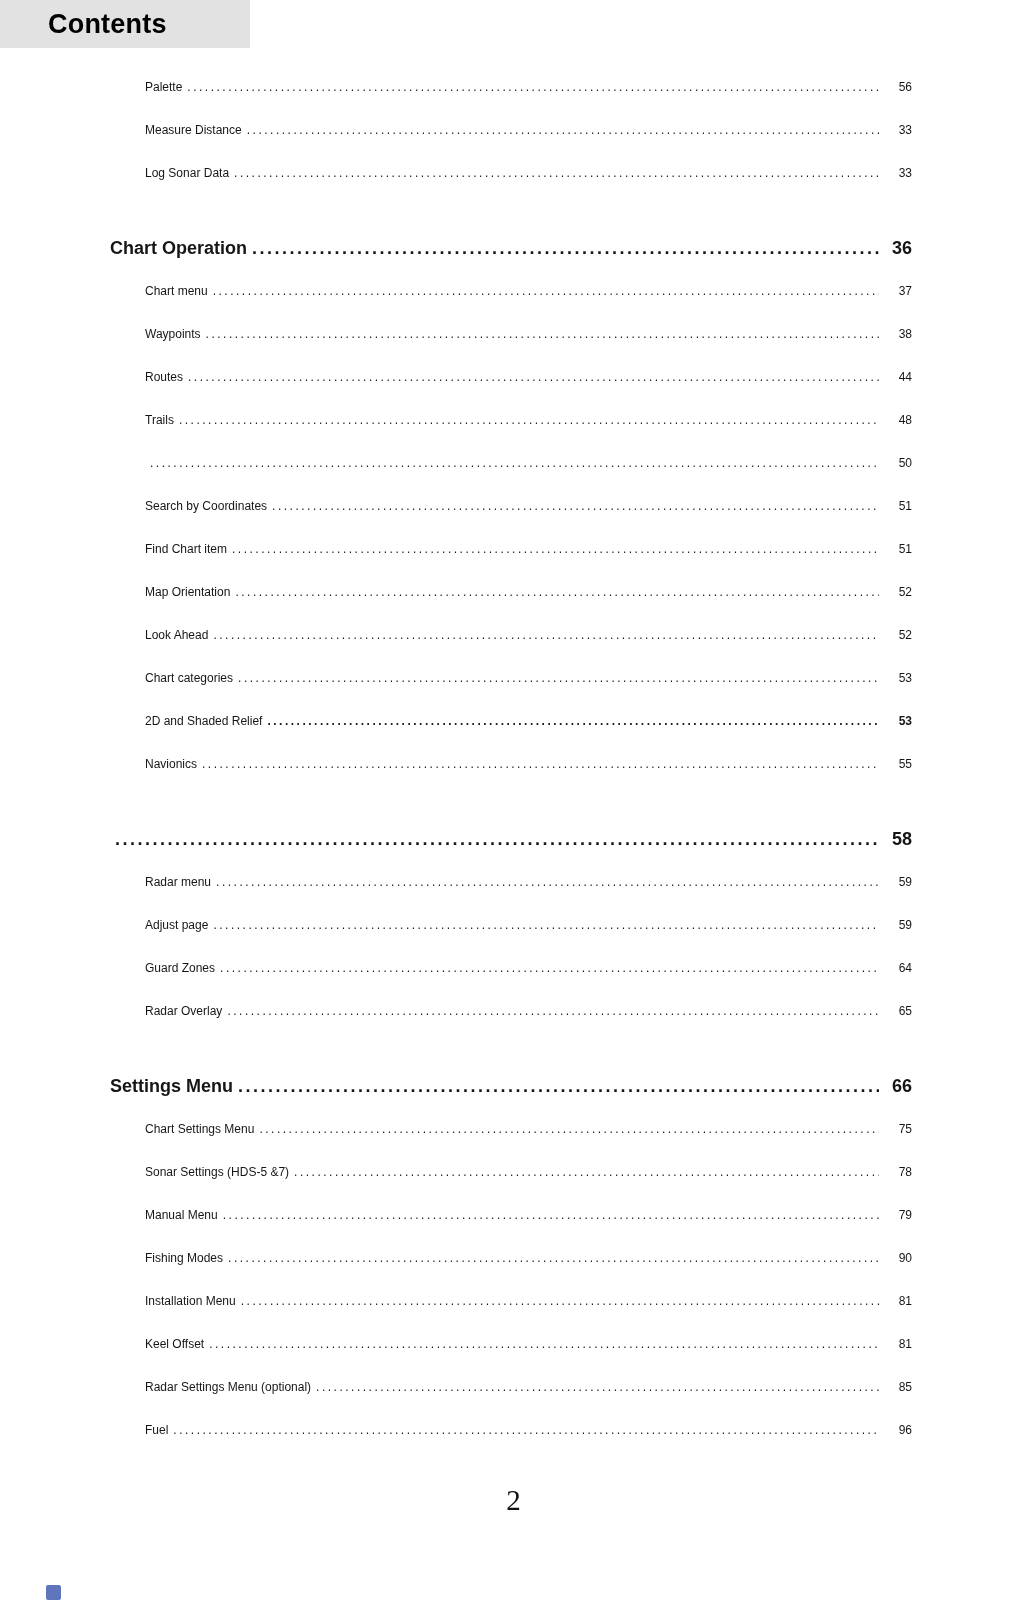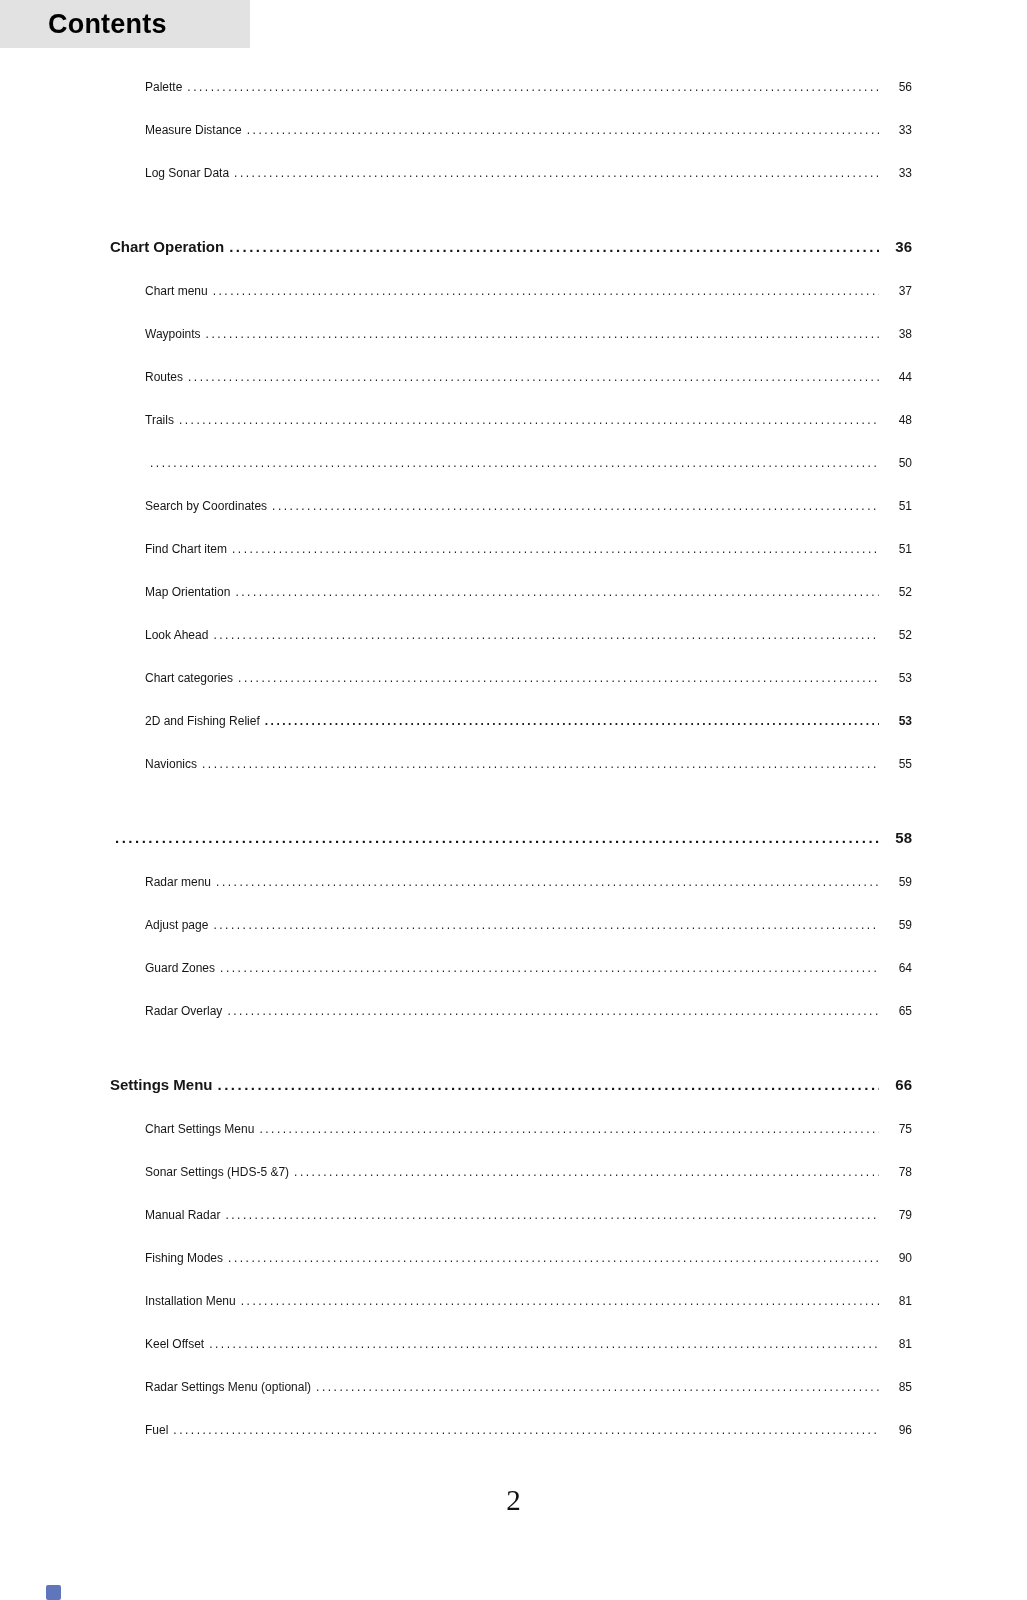--- a/index.html
+++ b/index.html
@@ -38,21 +38,21 @@
   .row {
     display: flex;
     align-items: baseline;
     height: 43px;
     font-size: 12px;
     color: #161616;
   }
   .row.sub { padding-left: 35px; }
   .row.heading {
     font-weight: bold;
-    font-size: 15px;
+    font-size: 18px;
     height: 46px;
     margin-top: 29px;
     padding-left: 0;
   }
   .row .label { white-space: nowrap; }
   .row .dots {
     flex: 1 1 auto;
     overflow: hidden;
     white-space: nowrap;
     letter-spacing: 2.5px;
@@ -159,21 +159,21 @@
       <span class="label">Look Ahead</span>
       <span class="dots">..........................................................................................................................................................................</span>
       <span class="page">52</span>
     </div>
     <div class="row sub">
       <span class="label">Chart categories</span>
       <span class="dots">..........................................................................................................................................................................</span>
       <span class="page">53</span>
     </div>
     <div class="row sub bold-page">
-      <span class="label">2D and Fishing Relief</span>
+      <span class="label">2D and Shaded Relief</span>
       <span class="dots">..........................................................................................................................................................................</span>
       <span class="page">53</span>
     </div>
     <div class="row sub">
       <span class="label">Navionics</span>
       <span class="dots">..........................................................................................................................................................................</span>
       <span class="page">55</span>
     </div>
     <div class="row heading">
       <span class="dots">..........................................................................................................................................................................</span>
@@ -208,21 +208,21 @@
       <span class="label">Chart Settings Menu</span>
       <span class="dots">..........................................................................................................................................................................</span>
       <span class="page">75</span>
     </div>
     <div class="row sub">
       <span class="label">Sonar Settings (HDS-5 &amp;7)</span>
       <span class="dots">..........................................................................................................................................................................</span>
       <span class="page">78</span>
     </div>
     <div class="row sub">
-      <span class="label">Manual Radar</span>
+      <span class="label">Manual Menu</span>
       <span class="dots">..........................................................................................................................................................................</span>
       <span class="page">79</span>
     </div>
     <div class="row sub">
       <span class="label">Fishing Modes</span>
       <span class="dots">..........................................................................................................................................................................</span>
       <span class="page">90</span>
     </div>
     <div class="row sub">
       <span class="label">Installation Menu</span>

